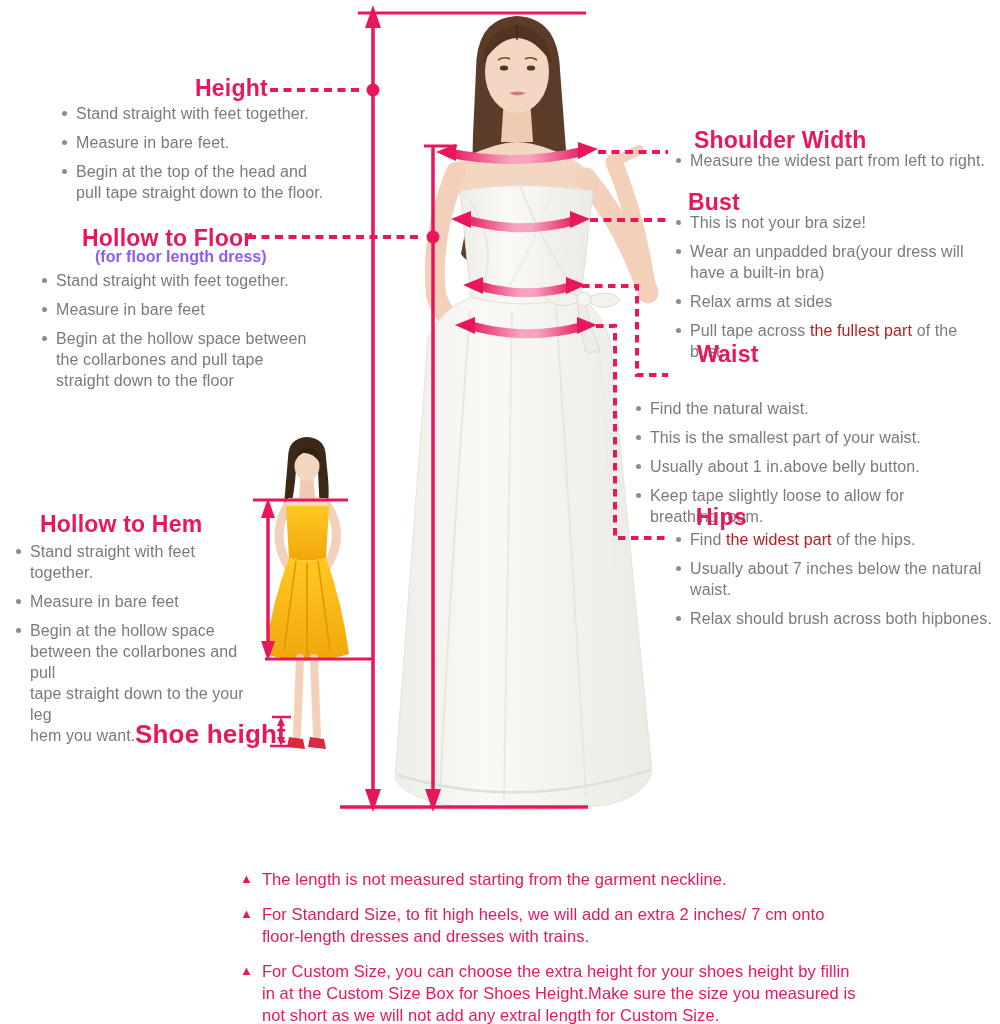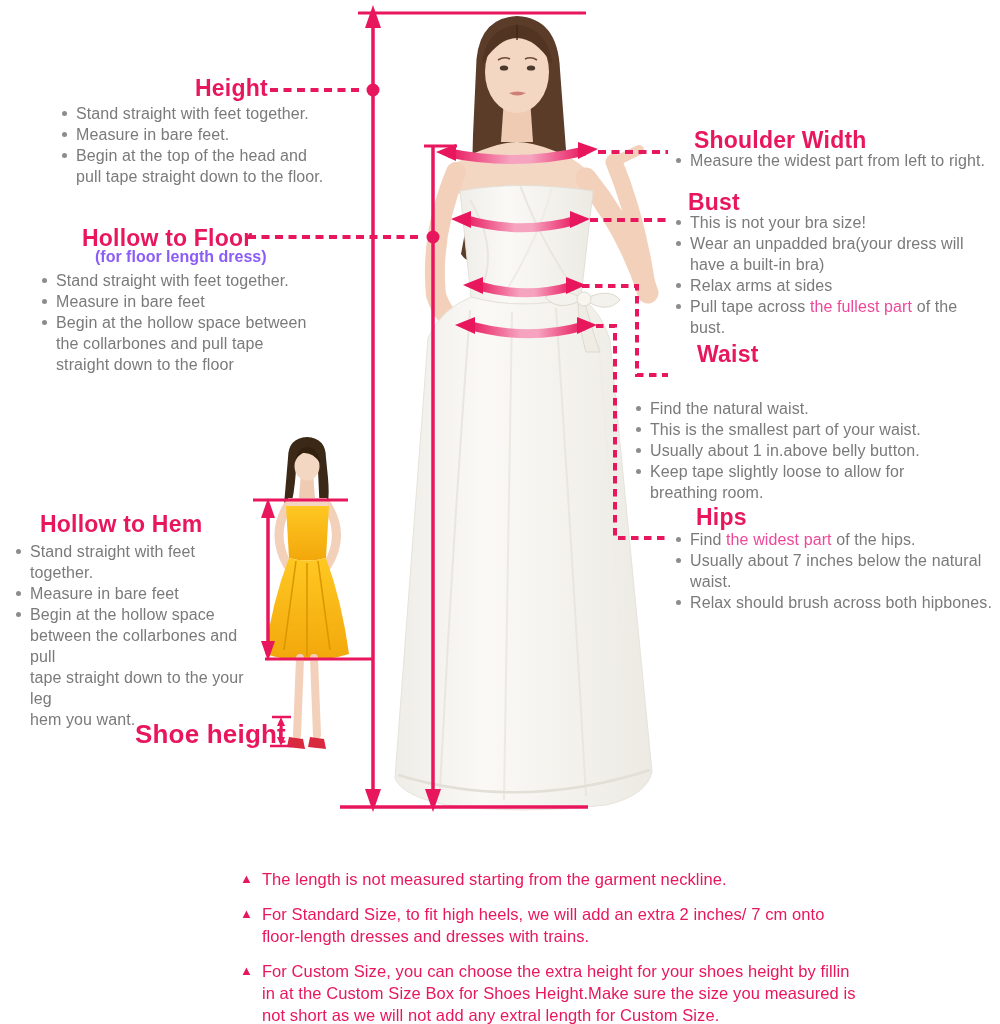--- a/index.html
+++ b/index.html
@@ -9,28 +9,28 @@
     color:#7a7a7a;overflow:hidden;
   }
   .abs{position:absolute;}
   .sec-title{
     font-size:23px;font-weight:bold;color:#e8175d;line-height:1.05;
     white-space:nowrap;letter-spacing:0.2px;
   }
   .sec-sub{
     font-size:16px;font-weight:bold;color:#8b5cf6;white-space:nowrap;
   }
-  .bullets{display:flex;flex-direction:column;gap:0;}
+  .bullets{display:flex;flex-direction:column;gap:8px;}
   .bullet{display:flex;align-items:flex-start;gap:9px;font-size:16px;line-height:21px;}
   .bullet .txt{white-space:pre-line;letter-spacing:0.1px;}
   .dot{
     flex:0 0 auto;width:5px;height:5px;border-radius:50%;
     background:#8c8c8c;margin-top:8px;
   }
-  .hl{color:#ec4899;}
+  .hl{color:#b91c1c;}
   .notes{display:flex;flex-direction:column;gap:13px;}
   .note{display:flex;align-items:flex-start;gap:9px;
     font-size:16.5px;line-height:22px;color:#e8175d;}
   .note .txt{white-space:pre-line;letter-spacing:0.1px;}
   .tri{flex:0 0 auto;font-size:13px;line-height:22px;color:#e8175d;}
   svg{display:block;}
   #graphic{left:0;top:0;pointer-events:none;}
   .text-layer{z-index:2;}
 </style>
 </head>

